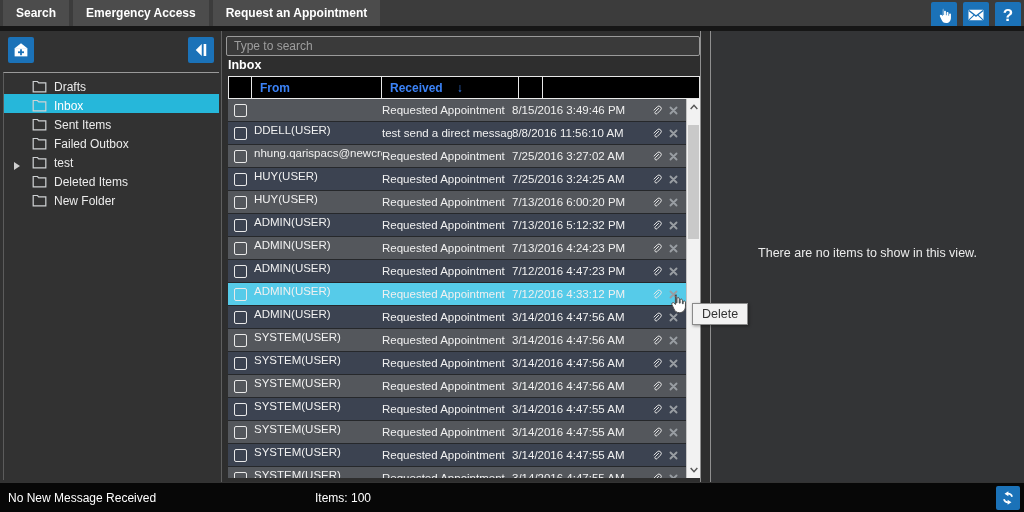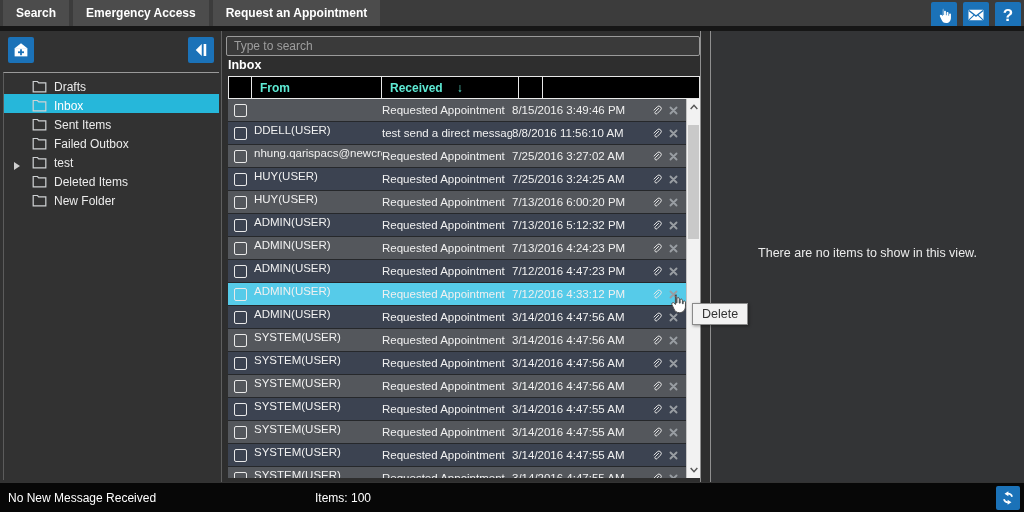--- a/index.html
+++ b/index.html
@@ -29,21 +29,21 @@
   .tri-right { width:0; height:0; border-left:6px solid #cfcfcf; border-top:4px solid transparent; border-bottom:4px solid transparent; visibility:hidden; }
   .titem.expandable .tri-right { visibility:visible; }
   .ficon { width:16px; height:14px; margin-right:6px; }
 
   
   .search-input { position:absolute; left:226px; top:36px; width:474px; height:20px; background:#3a3a3a; border:1px solid #9a9a9a; border-radius:2px; color:#e8e8e8; font-size:12px; padding:0 7px; outline:none; }
   .search-input::placeholder { color:#9e9e9e; }
   .list-title { position:absolute; left:228px; top:58px; color:#fff; font-size:12.5px; font-weight:bold; }
 
   .mail-header { position:absolute; left:228px; top:76px; width:472px; height:23px; display:flex; background:#000; border:1px solid #e8e8e8; }
-  .hcell { color:#5eead4; font-size:12px; font-weight:bold; display:flex; align-items:center; padding-left:8px; border-right:1px solid #e8e8e8; height:100%; }
+  .hcell { color:#3b82f6; font-size:12px; font-weight:bold; display:flex; align-items:center; padding-left:8px; border-right:1px solid #e8e8e8; height:100%; }
   .hcell:last-child { border-right:none; }
   .h-cb { width:23px; padding-left:0; }
   .h-from { width:130px; }
   .h-subj { width:134px; }
   .h-recv { width:137px; }
   .h-clip { width:24px; }
   .h-del  { width:22px; }
   .sort-arrow { margin-left:14px; font-weight:bold; font-size:12px; }
 
   .mail-body { position:absolute; left:228px; top:99px; width:458px; height:379px; overflow:hidden; background:#2a2a2a; }

